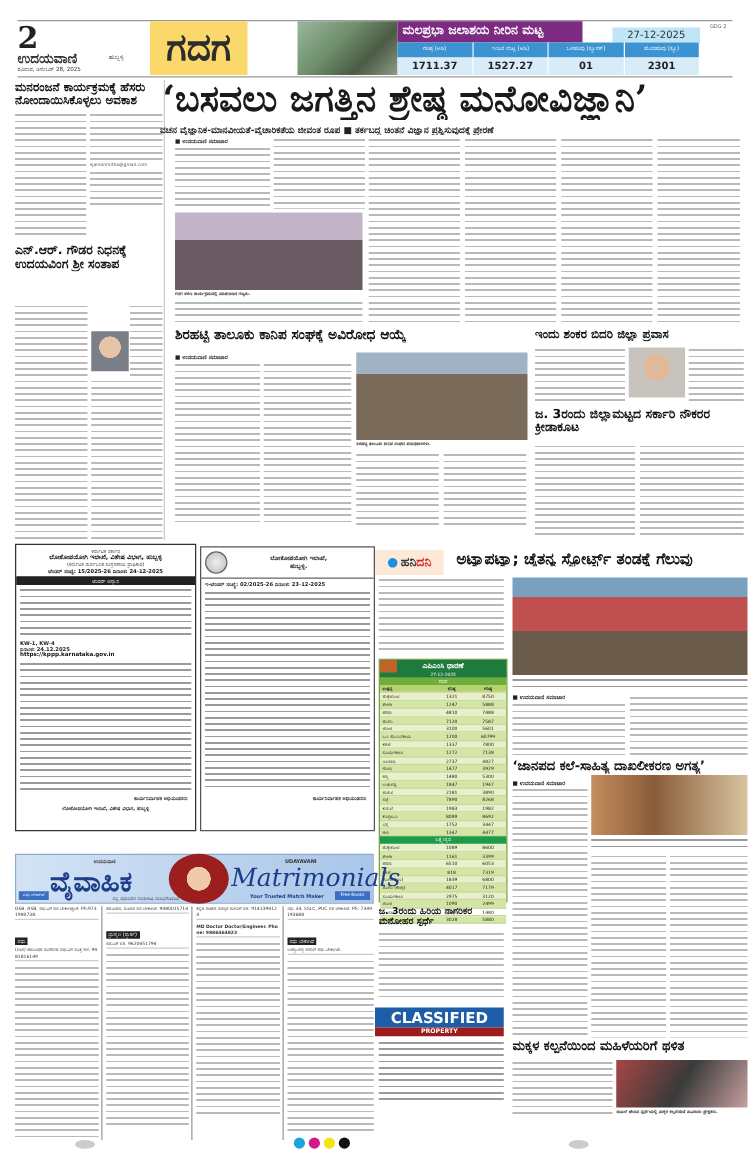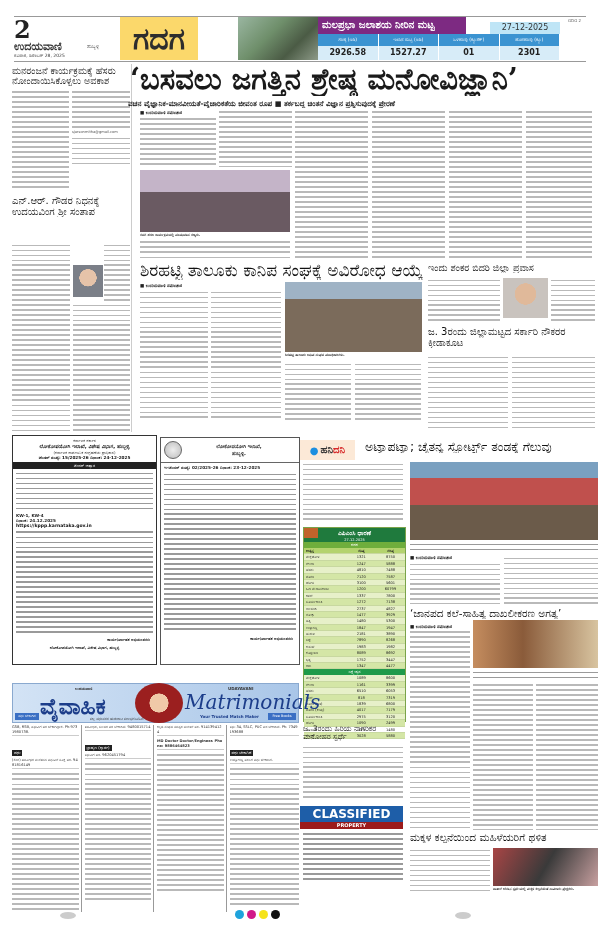--- a/index.html
+++ b/index.html
@@ -3,21 +3,21 @@
 <meta charset="utf-8">
 <style>
   * { box-sizing: border-box; margin: 0; padding: 0; }
   html, body { width: 600px; height: 928px; background: #fff; overflow: hidden; }
   body { font-family: "DejaVu Sans", sans-serif; color: #222; position: relative; }
   .abs { position: absolute; }
   .rule { background: #999; }
   .txt { font-size: 3.6px; line-height: 5px; color: #666; overflow: hidden; word-break: break-all; }
   .fill { background-image: repeating-linear-gradient(#fff 0 1.5px, #b9b9b9 1.5px 3px, #fff 3px 5px); }
   .fill-dark { background-image: repeating-linear-gradient(#fff 0 1.5px, #9a9a9a 1.5px 3px, #fff 3px 5px); }
-  .hl { font-weight: normal; color: #111; line-height: 1.05; overflow: hidden; white-space: nowrap; }
+  .hl { font-weight: bold; color: #111; line-height: 1.05; overflow: hidden; white-space: nowrap; }
   .photo { background: #8a7a6a; }
   
   .page-num { left: 14px; top: 18px; font-family: "DejaVu Serif", serif; font-weight: bold; font-size: 24px; line-height: 24px; }
   .brand { left: 14px; top: 40px; font-size: 11px; font-weight: bold; color: #333; }
   .edition { left: 87px; top: 43px; font-size: 5px; color: #333; }
   .dateline { left: 14px; top: 53px; font-size: 4.5px; color: #333; }
   .district { left: 120px; top: 17px; width: 78px; height: 43px; background: #fbd86b; display: flex; align-items: center; justify-content: center; font-size: 30px; font-weight: bold; color: #2d2d2d; }
   .top-photo { left: 238px; top: 17px; width: 80px; height: 43px; background: linear-gradient(135deg,#9ab6a1 0%,#6f8f6b 40%,#4b5b45 70%,#8d9a88 100%); }
   .dam-title { left: 318px; top: 17px; width: 148px; height: 17px; background: #7d2a82; color: #fff; font-size: 10px; font-weight: bold; padding: 2px 4px; white-space: nowrap; overflow: hidden; }
   .dam-date { left: 490px; top: 22px; width: 70px; height: 12px; background: #bfe5f6; font-size: 8px; text-align: center; line-height: 12px; color: #333; }
@@ -85,21 +85,21 @@
 <div class="abs dam-title">ಮಲಪ್ರಭಾ ಜಲಾಶಯ ನೀರಿನ ಮಟ್ಟ</div>
 <div class="abs dam-date">27-12-2025</div>
 <div class="abs gdg">GDG 2</div>
 <div class="abs dam-head">
   <div>ಗರಿಷ್ಠ (ಅಡಿ)</div>
   <div>ಇಂದಿನ ಮಟ್ಟ (ಅಡಿ)</div>
   <div>ಒಳಹರಿವು (ಕ್ಯೂಸೆಕ್)</div>
   <div>ಹೊರಹರಿವು (ಕ್ಯೂ)</div>
 </div>
 <div class="abs dam-vals">
-  <div>2926.58</div>
+  <div>1711.37</div>
   <div>1527.27</div>
   <div>01</div>
   <div>2301</div>
 </div>
 <div class="abs rule" style="left:14px;top:61px;width:572px;height:1px;"></div>
 
 <div class="abs hl left-hl1" style="white-space:normal;">ಮನರಂಜನೆ ಕಾರ್ಯಕ್ರಮಕ್ಕೆ ಹೆಸರು ನೋಂದಾಯಿಸಿಕೊಳ್ಳಲು ಅವಕಾಶ</div>
 <div class="abs fill" style="left:12px;top:90px;width:57px;height:100px;"></div>
 <div class="abs fill" style="left:72px;top:90px;width:58px;height:38px;"></div>
 <div class="abs" style="left:72px;top:130px;width:58px;font-size:3.6px;color:#555;white-space:nowrap;overflow:hidden;">sjarsonmitha@gmail.com</div>
@@ -145,21 +145,21 @@
 <div class="abs fill" style="left:140px;top:117px;width:76px;height:50px;"></div>
 <div class="abs fill" style="left:219px;top:110px;width:73px;height:57px;"></div>
 <div class="abs photo" style="left:140px;top:170px;width:150px;height:62px;background:linear-gradient(180deg,#c4b4c8 0 35%,#6a5a62 35% 100%);"></div>
 <div class="abs txt" style="left:140px;top:233px;width:150px;font-weight:bold;color:#333;white-space:nowrap;">ಗದಗ ಶರಣ ಕಾರ್ಯಕ್ರಮದಲ್ಲಿ ಮಾತನಾಡಿದ ಗಣ್ಯರು.</div>
 <div class="abs fill" style="left:140px;top:240px;width:150px;height:18px;"></div>
 <div class="abs fill" style="left:295px;top:110px;width:73px;height:148px;"></div>
 <div class="abs fill" style="left:372px;top:110px;width:73px;height:148px;"></div>
 <div class="abs fill" style="left:449px;top:110px;width:73px;height:148px;"></div>
 <div class="abs fill" style="left:526px;top:110px;width:66px;height:148px;"></div>
 
-<div class="abs hl" style="left:140px;top:262px;width:285px;font-size:17px;">ಶಿರಹಟ್ಟಿ ತಾಲೂಕು ಕಾನಿಪ ಸಂಘಕ್ಕೆ ಅವಿರೋಧ ಆಯ್ಕೆ</div>
+<div class="abs hl" style="left:140px;top:262px;width:285px;font-size:11px;">ಶಿರಹಟ್ಟಿ ತಾಲೂಕು ಕಾನಿಪ ಸಂಘಕ್ಕೆ ಅವಿರೋಧ ಆಯ್ಕೆ</div>
 <div class="abs byline" style="left:140px;top:283px;">■ ಉದಯವಾಣಿ ಸಮಾಚಾರ</div>
 <div class="abs fill" style="left:140px;top:290px;width:68px;height:130px;"></div>
 <div class="abs fill" style="left:211px;top:290px;width:70px;height:130px;"></div>
 <div class="abs photo" style="left:285px;top:282px;width:137px;height:70px;background:linear-gradient(180deg,#9fb3c5 0 25%,#7b6b5b 25% 100%);"></div>
 <div class="abs txt" style="left:285px;top:353px;width:137px;font-weight:bold;color:#333;white-space:nowrap;">ಶಿರಹಟ್ಟಿ ತಾಲೂಕು ಕಾನಿಪ ಸಂಘದ ಪದಾಧಿಕಾರಿಗಳು.</div>
 <div class="abs fill" style="left:285px;top:362px;width:66px;height:60px;"></div>
 <div class="abs fill" style="left:355px;top:362px;width:66px;height:60px;"></div>
 
 <div class="abs hl" style="left:428px;top:263px;width:170px;font-size:9.5px;">ಇಂದು ಶಂಕರ ಬಿದರಿ ಜಿಲ್ಲಾ ಪ್ರವಾಸ</div>
 <div class="abs fill" style="left:428px;top:278px;width:72px;height:45px;"></div>

